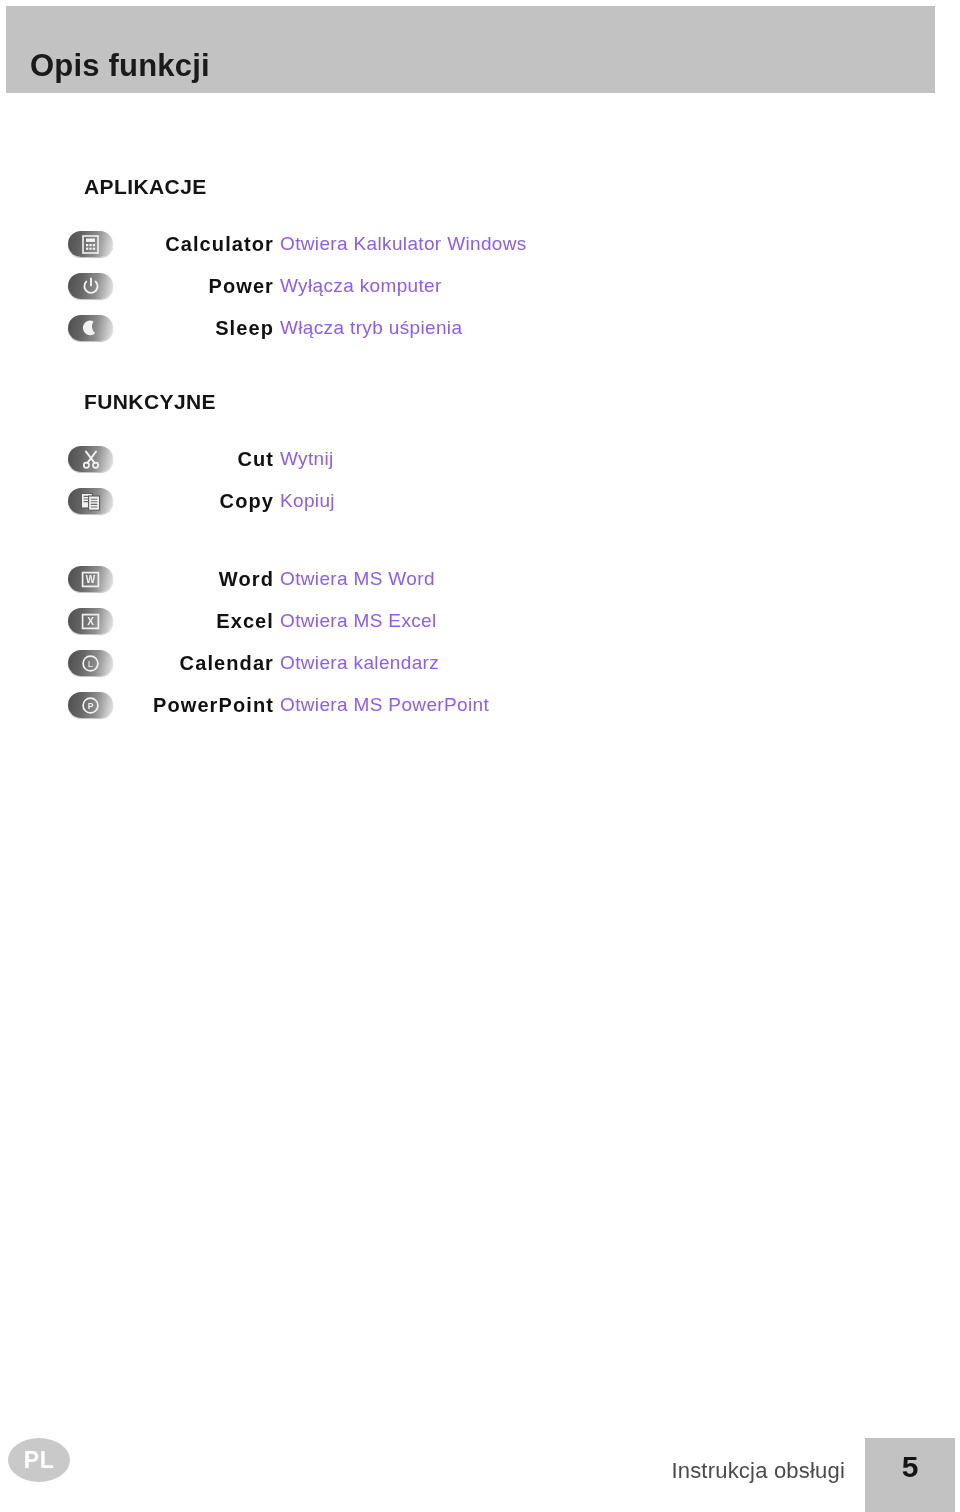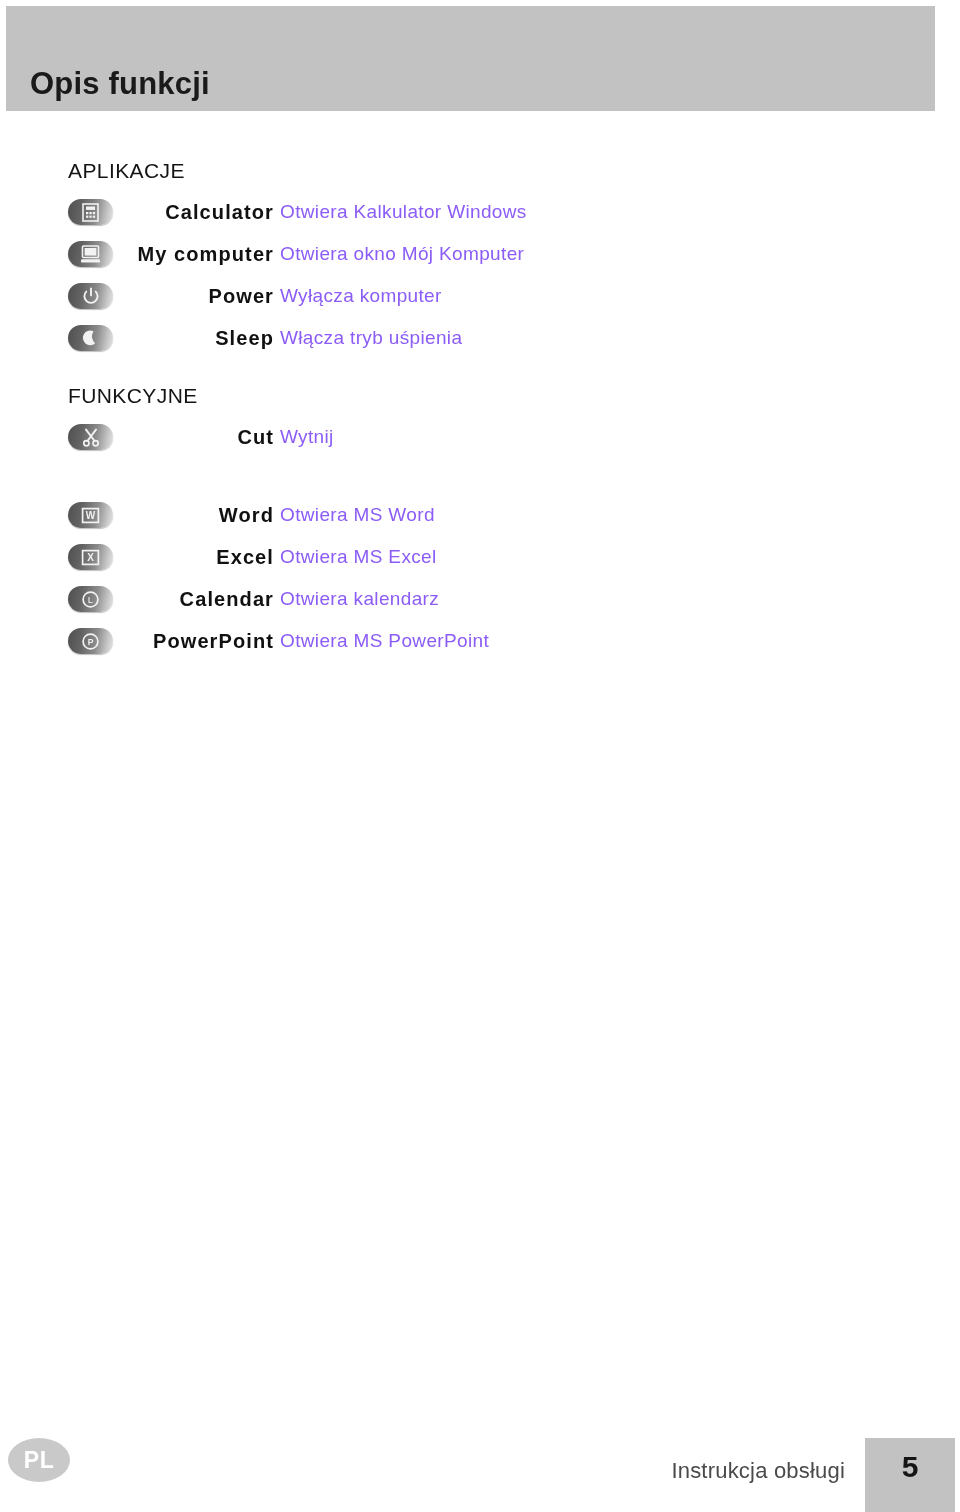--- a/index.html
+++ b/index.html
@@ -15,21 +15,21 @@
     position: relative;
     overflow: hidden;
   }
 
   
   .header-banner {
     position: absolute;
     left: 6px;
     top: 6px;
     width: 929px;
-    height: 105px;
+    height: 87px;
     background: #c2c2c2;
     box-sizing: border-box;
   }
   .header-title {
     position: absolute;
     left: 24px;
     bottom: 12px;
     font-size: 31px;
     font-weight: bold;
     color: #1a1a1a;
@@ -43,25 +43,25 @@
     left: 0;
     top: 160px;
     width: 960px;
   }
 
   .section {
     margin-bottom: 0;
   }
   .section-heading {
     font-size: 21px;
-    font-weight: normal;
+    font-weight: bold;
     color: #141414;
     letter-spacing: 0.4px;
     padding-left: 68px;
-    margin: 0;
+    margin: 16px;
     line-height: 1;
   }
 
   .rows {
     margin: 0;
     padding: 0;
     text-align: right;
   }
 
   .row {
@@ -196,33 +196,20 @@
               <rect x="7.4" y="12.6" width="2.3" height="2.2" fill="#f2f2f2"></rect>
               <rect x="10.8" y="12.6" width="2.3" height="2.2" fill="#f2f2f2"></rect>
             </svg>
           </span>
         </div>
         <div class="label-cell">Calculator</div>
         <div class="desc-cell">Otwiera Kalkulator Windows</div>
       </div>
 
 
-      <div class="row">
-        <div class="icon-cell">
-          <span class="pill">
-            <svg width="21" height="19" viewBox="0 0 21 19">
-              <rect x="2.5" y="1" width="16" height="11.5" rx="1" fill="none" stroke="#f2f2f2" stroke-width="1.6"></rect>
-              <rect x="4.6" y="3" width="11.8" height="7.6" fill="#f2f2f2"></rect>
-              <rect x="1" y="14.2" width="19" height="3.4" rx="1.2" fill="#f2f2f2"></rect>
-            </svg>
-          </span>
-        </div>
-        <div class="label-cell">My computer</div>
-        <div class="desc-cell">Otwiera okno Mój Komputer</div>
-      </div>
 
       <div class="row">
         <div class="icon-cell">
           <span class="pill">
             <svg width="18" height="19" viewBox="0 0 18 19">
               <path d="M4.3 4.6 A6.6 6.6 0 1 0 13.7 4.6" fill="none" stroke="#f2f2f2" stroke-width="1.9" stroke-linecap="round"></path>
               <line x1="9" y1="1.4" x2="9" y2="8.4" stroke="#f2f2f2" stroke-width="1.9" stroke-linecap="round"></line>
             </svg>
           </span>
         </div>
@@ -263,20 +250,39 @@
               <circle cx="4.4" cy="15.2" r="2.6" fill="none" stroke="#f2f2f2" stroke-width="1.7"></circle>
               <circle cx="13.6" cy="15.2" r="2.6" fill="none" stroke="#f2f2f2" stroke-width="1.7"></circle>
             </svg>
           </span>
         </div>
         <div class="label-cell indent">Cut</div>
         <div class="desc-cell">Wytnij</div>
       </div>
 
 
+      <div class="row">
+        <div class="icon-cell">
+          <span class="pill">
+            <svg width="22" height="19" viewBox="0 0 22 19">
+              <rect x="1.4" y="1.4" width="11" height="14.6" fill="#f2f2f2" stroke="#5c5c5c" stroke-width="1.1"></rect>
+              <line x1="3.6" y1="4.4" x2="10.2" y2="4.4" stroke="#6b6b6b" stroke-width="1.1"></line>
+              <line x1="3.6" y1="7" x2="10.2" y2="7" stroke="#6b6b6b" stroke-width="1.1"></line>
+              <line x1="3.6" y1="9.6" x2="10.2" y2="9.6" stroke="#6b6b6b" stroke-width="1.1"></line>
+              <rect x="8.6" y="4" width="11" height="14.2" fill="#f2f2f2" stroke="#5c5c5c" stroke-width="1.1"></rect>
+              <line x1="10.8" y1="7.2" x2="17.4" y2="7.2" stroke="#6b6b6b" stroke-width="1.1"></line>
+              <line x1="10.8" y1="9.8" x2="17.4" y2="9.8" stroke="#6b6b6b" stroke-width="1.1"></line>
+              <line x1="10.8" y1="12.4" x2="17.4" y2="12.4" stroke="#6b6b6b" stroke-width="1.1"></line>
+              <line x1="10.8" y1="15" x2="17.4" y2="15" stroke="#6b6b6b" stroke-width="1.1"></line>
+            </svg>
+          </span>
+        </div>
+        <div class="label-cell indent">Copy</div>
+        <div class="desc-cell">Kopiuj</div>
+      </div>
 
     </div>
   </div>
 
   <div class="gap-section"></div>
 
   <div class="section">
     <div class="gap-sm"></div>
     <div class="rows">
 

